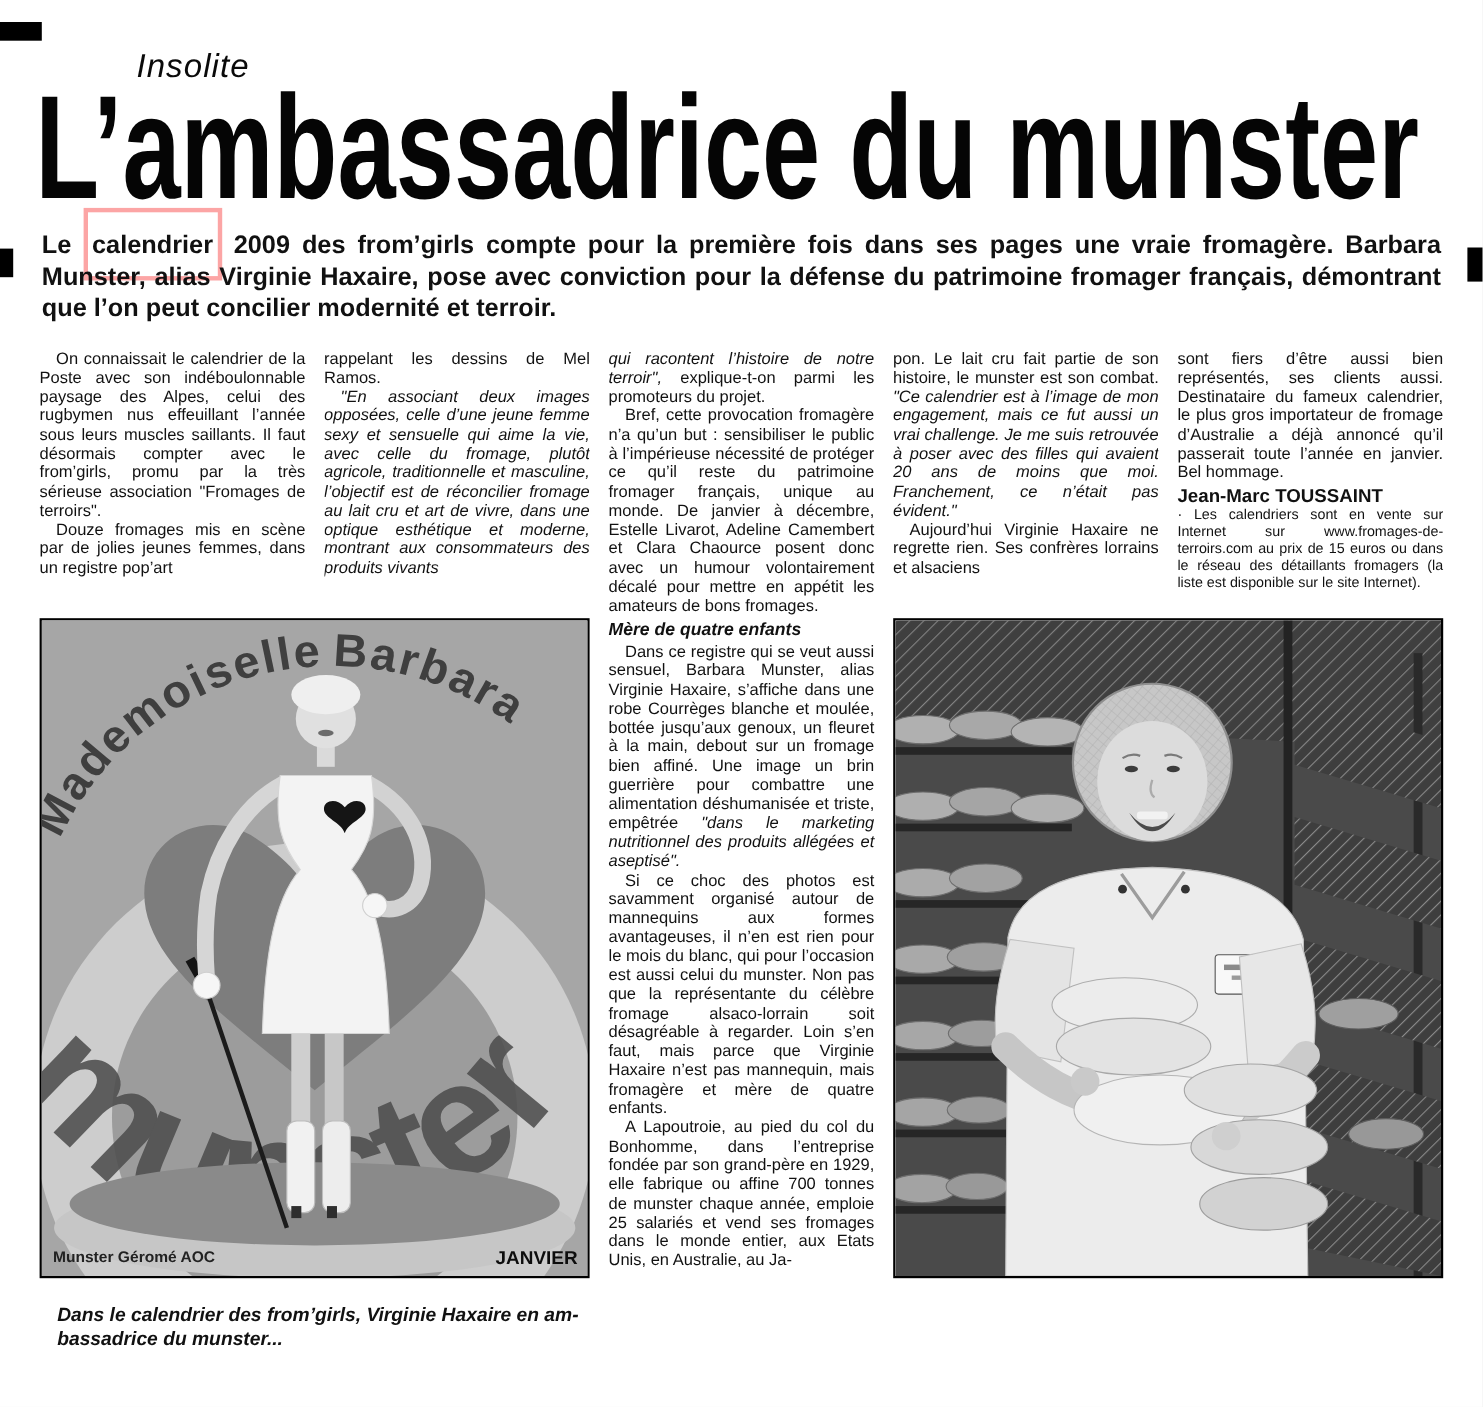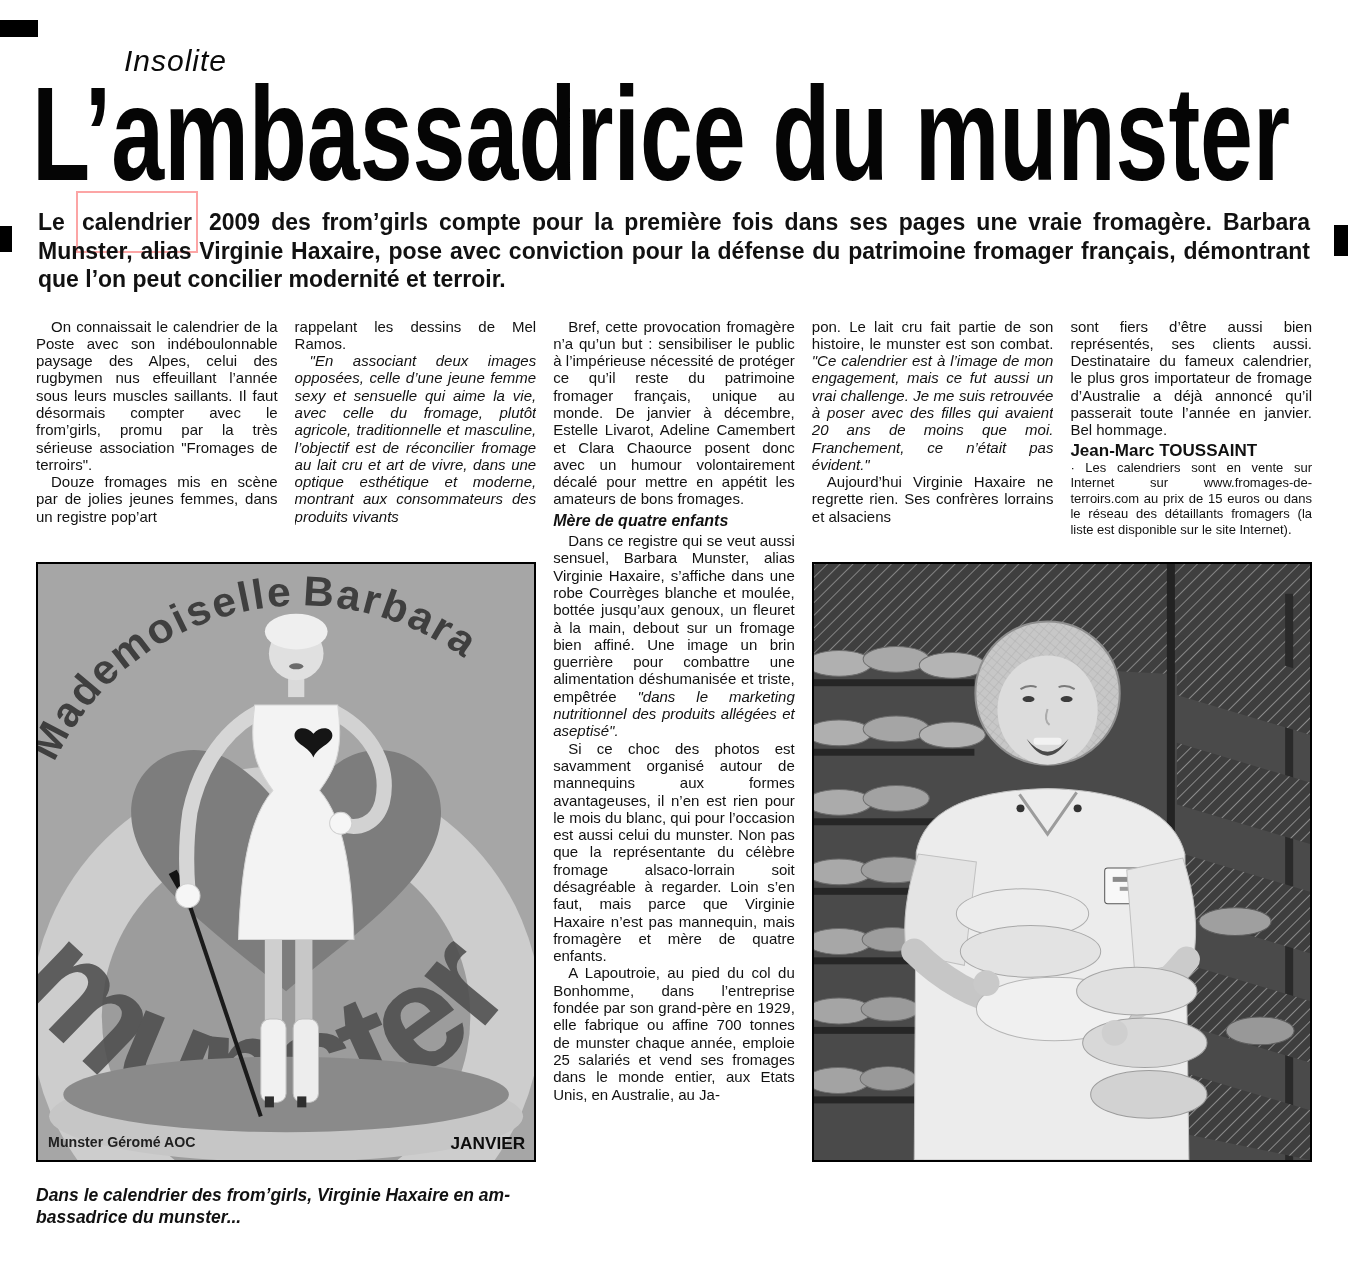--- a/index.html
+++ b/index.html
@@ -7,41 +7,41 @@
         font-family:"Liberation Sans",sans-serif;color:#111;}
   .mark{position:absolute;background:#000;}
   .mark-tl{left:0;top:20px;width:38px;height:17px;}
   .mark-lead-left{left:0;top:226px;width:12px;height:26px;}
   .mark-lead-right{right:0;top:225px;width:14px;height:31px;}
   .content{padding:44px 36px 0 36px;}
   .kicker{margin:0 0 2px 88px;font-size:30px;font-style:italic;letter-spacing:1px;color:#0a0a0a;}
   .headline-svg{display:block;margin:2px 0 0 -6px;}
   .headline-svg text{font-family:"Liberation Sans",sans-serif;}
   .lead{margin:14px 2px 0 2px;font-size:23px;line-height:28.5px;font-weight:bold;text-align:justify;}
-  .boxed{border:2px solid #fca5a5;padding:16px 4px;}
+  .boxed{border:4px solid #fca5a5;padding:16px 4px;}
   .cols{margin-top:24px;display:grid;grid-template-columns:repeat(5,1fr);
         grid-template-rows:236px 600px auto;column-gap:17px;row-gap:8px;
         font-size:15px;line-height:17.3px;}
   .col p{margin:0;text-align:justify;}
   .ind{text-indent:15px;}
   .it{font-style:italic;}
   .c1{grid-row:1;grid-column:1;overflow:hidden;}
   .c2{grid-row:1;grid-column:2;overflow:hidden;}
   .c3{grid-row:1/span 3;grid-column:3;}
   .c4{grid-row:1;grid-column:4;overflow:hidden;}
   .c5{grid-row:1;grid-column:5;overflow:hidden;}
   .subhead{font-weight:bold;font-style:italic;font-size:16px;margin:4px 0 3px 0 !important;text-align:center;}
   .byline{font-weight:bold;font-size:17px;text-align:left;margin-top:3px !important;}
   .footnote{font-weight:normal;font-size:13px;line-height:15.4px;margin-top:1px !important;}
   .photo-left{grid-row:2;grid-column:1/span 2;}
   .photo-right{grid-row:2;grid-column:4/span 2;}
   .photo{display:block;width:100%;height:600px;border:2px solid #000;box-sizing:border-box;}
   .photo text{font-family:"Liberation Sans",sans-serif;}
   .cap{margin-top:14px;font-weight:bold;font-style:italic;font-size:17.5px;line-height:22px;}
-  .cap-left{grid-row:3;grid-column:1/span 2;align-self:start;}
+  .cap-left{grid-row:3;grid-column:1/span 2;align-self:start;margin-left:16px;}
   .cap-right{grid-row:3;grid-column:4/span 2;align-self:start;}
   .cap .l2{display:flex;justify-content:space-between;}
 </style>
 </head>
 <body>
 
 <div class="page">
   <div class="mark mark-tl"></div>
   <div class="mark mark-lead-left"></div>
   <div class="mark mark-lead-right"></div>
@@ -61,20 +61,21 @@
         <p class="ind">On connaissait le calendrier de la Poste avec son indéboulonnable paysage des Alpes, celui des rugbymen nus effeuillant l’année sous leurs muscles saillants. Il faut désormais compter avec le from’girls, promu par la très sérieuse association "Fromages de terroirs".</p>
         <p class="ind">Douze fromages mis en scène par de jolies jeunes femmes, dans un registre pop’art</p>
       </div>
 
       <div class="col c2">
         <p>rappelant les dessins de Mel Ramos.</p>
         <p class="ind it">"En associant deux images opposées, celle d’une jeune femme sexy et sensuelle qui aime la vie, avec celle du fromage, plutôt agricole, traditionnelle et masculine, l’objectif est de réconcilier fromage au lait cru et art de vivre, dans une optique esthétique et moderne, montrant aux consommateurs des produits vivants</p>
       </div>
 
       <div class="col c3">
+        <p><span class="it">qui racontent l’histoire de notre terroir",</span><span> explique-t-on parmi les promoteurs du projet.</span></p>
         <p class="ind">Bref, cette provocation fromagère n’a qu’un but : sensibiliser le public à l’impérieuse nécessité de protéger ce qu’il reste du patrimoine fromager français, unique au monde. De janvier à décembre, Estelle Livarot, Adeline Camembert et Clara Chaource posent donc avec un humour volontairement décalé pour mettre en appétit les amateurs de bons fromages.</p>
         <p class="subhead">Mère de quatre enfants</p>
         <p class="ind"><span>Dans ce registre qui se veut aussi sensuel, Barbara Munster, alias Virginie Haxaire, s’affiche dans une robe Courrèges blanche et moulée, bottée jusqu’aux genoux, un fleuret à la main, debout sur un fromage bien affiné. Une image un brin guerrière pour combattre une alimentation déshumanisée et triste, empêtrée </span><span class="it">"dans le marketing nutritionnel des produits allégées et aseptisé".</span></p>
         <p class="ind">Si ce choc des photos est savamment organisé autour de mannequins aux formes avantageuses, il n’en est rien pour le mois du blanc, qui pour l’occasion est aussi celui du munster. Non pas que la représentante du célèbre fromage alsaco-lorrain soit désagréable à regarder. Loin s’en faut, mais parce que Virginie Haxaire n’est pas mannequin, mais fromagère et mère de quatre enfants.</p>
         <p class="ind">A Lapoutroie, au pied du col du Bonhomme, dans l’entreprise fondée par son grand-père en 1929, elle fabrique ou affine 700 tonnes de munster chaque année, emploie 25 salariés et vend ses fromages dans le monde entier, aux Etats Unis, en Australie, au Ja-</p>
       </div>
 
       <div class="col c4">
         <p><span>pon. Le lait cru fait partie de son histoire, le munster est son combat. </span><span class="it">"Ce calendrier est à l’image de mon engagement, mais ce fut aussi un vrai challenge. Je me suis retrouvée à poser avec des filles qui avaient 20 ans de moins que moi. Franchement, ce n’était pas évident."</span></p>
         <p class="ind">Aujourd’hui Virginie Haxaire ne regrette rien. Ses confrères lorrains et alsaciens</p>

